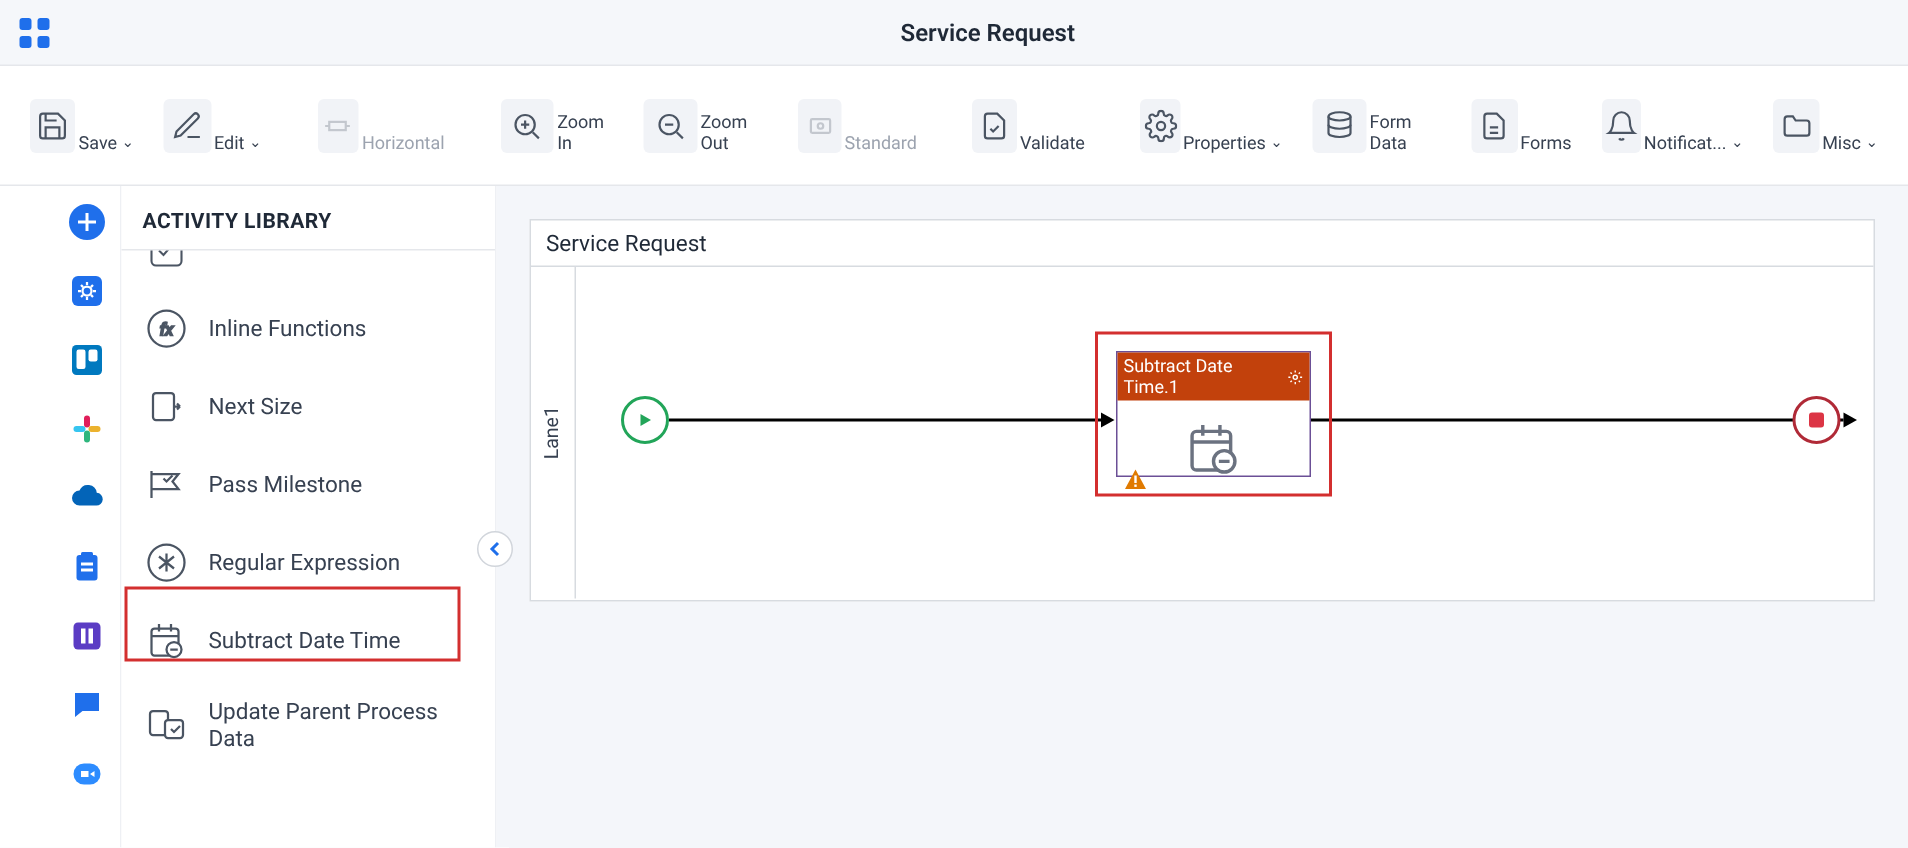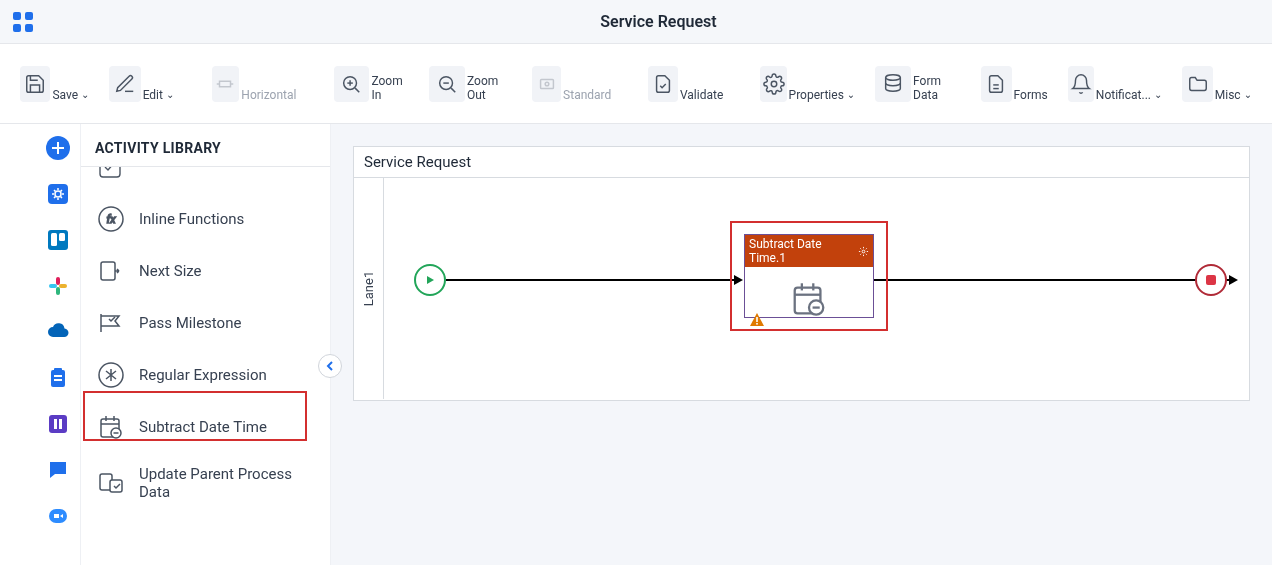--- a/index.html
+++ b/index.html
@@ -25,21 +25,21 @@
     .sidebar { width: 250px; background: #fff; border-right: 1px solid #eef0f4; position: relative; display: flex; flex-direction: column; }
     .sidebar-header { padding: 16px 14px 10px; font-size: 14px; font-weight: 700; color: #1f2937; letter-spacing: 0.3px; }
     .search-row { padding: 4px 14px 10px; position: relative; }
     .search-input { width: 100%; border: none; outline: none; font-size: 15px; color: #6b7280; padding: 6px 2px 6px 30px; }
     .search-icon-pos { position: absolute; left: 18px; top: 10px; color: #6b7280; }
     .divider { height: 1px; background: #e5e7eb; margin: 0 0; }
     
     .activity-list { flex: 1; overflow: hidden; position: relative; }
     .activity-item { display: flex; align-items: center; gap: 14px; padding: 12px 16px; font-size: 15px; color: #374151; cursor: pointer; }
     .activity-item.partial-top { padding-top: 0; margin-top: -14px; }
-    .activity-item .act-icon { width: 28px; height: 28px; display: flex; align-items: center; flex-shrink: 0; }
+    .activity-item .act-icon { width: 28px; height: 28px; display: flex; align-items: center; justify-content: center; flex-shrink: 0; }
     .highlight-box { border: 2px solid #d32f2f; position: absolute; pointer-events: none; }
     
     .collapse-toggle { position: absolute; right: -12px; top: 230px; width: 24px; height: 24px; background: #fff; border: 1px solid #d1d5db; border-radius: 50%; display: flex; align-items: center; justify-content: center; cursor: pointer; z-index: 5; }
     
     .canvas-wrap { flex: 1; background: #f4f6fa; padding: 22px; position: relative; }
     .canvas { background: #fff; border: 1px solid #d7dbe0; width: 100%; height: 255px; position: relative; }
     .canvas-title { border-bottom: 1px solid #d7dbe0; padding: 6px 10px; font-size: 15px; color: #1f2937; }
     .lane { display: flex; height: calc(100% - 32px); }
     .lane-label-col { width: 30px; border-right: 1px solid #d7dbe0; display: flex; align-items: center; justify-content: center; }
     .lane-label { transform: rotate(-90deg); font-size: 13px; color: #374151; white-space: nowrap; }

